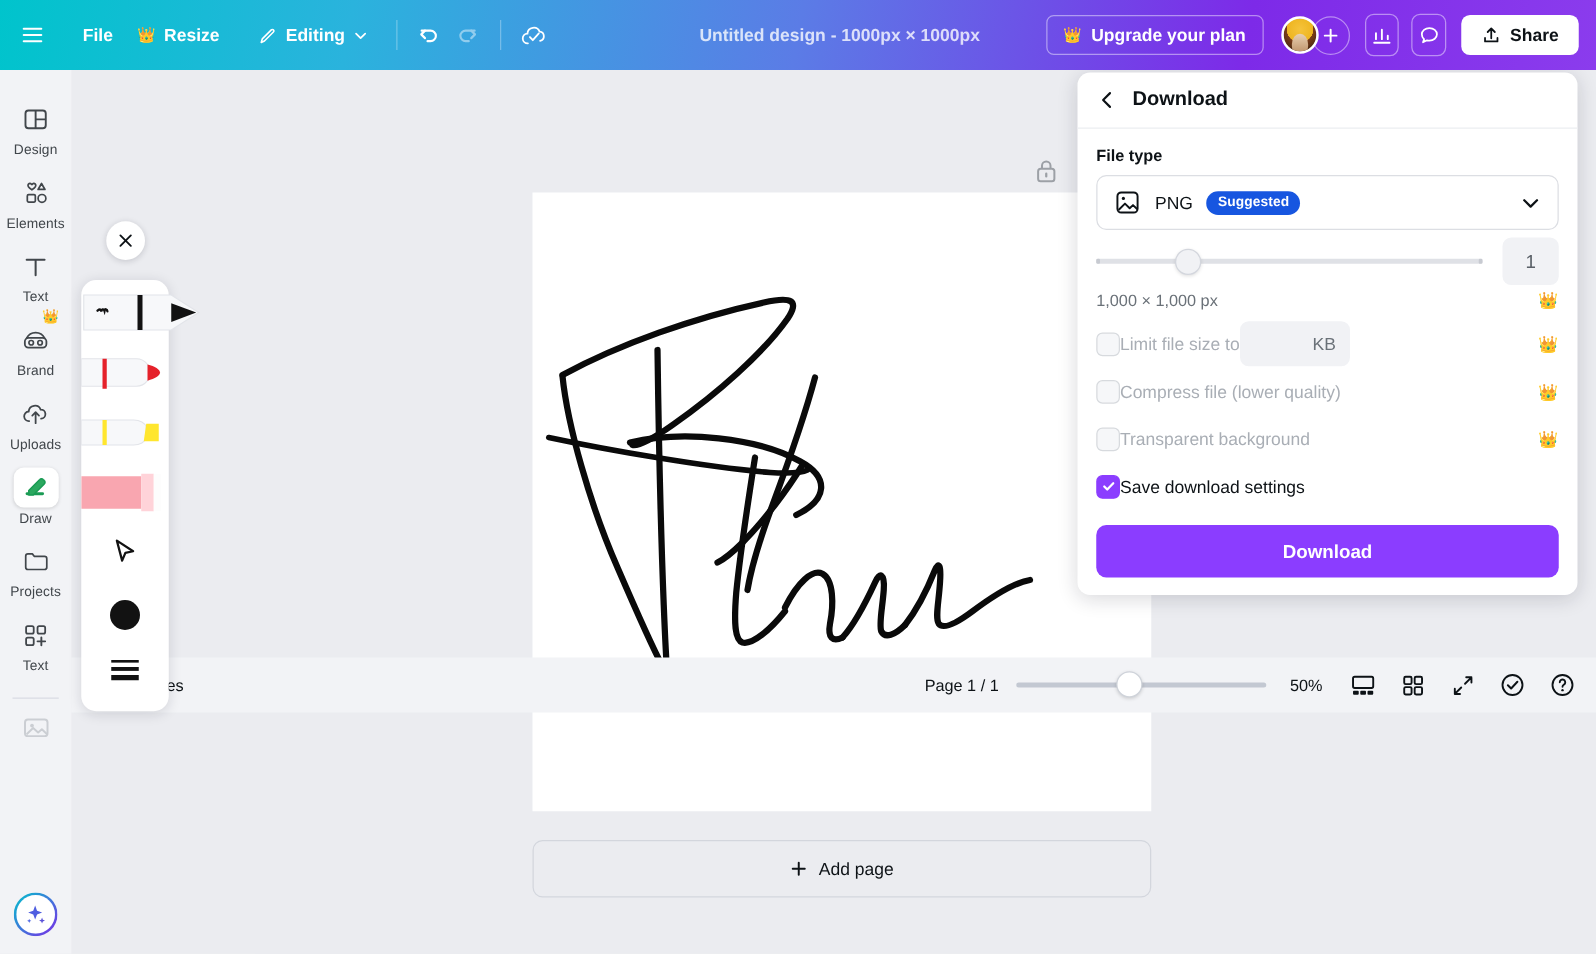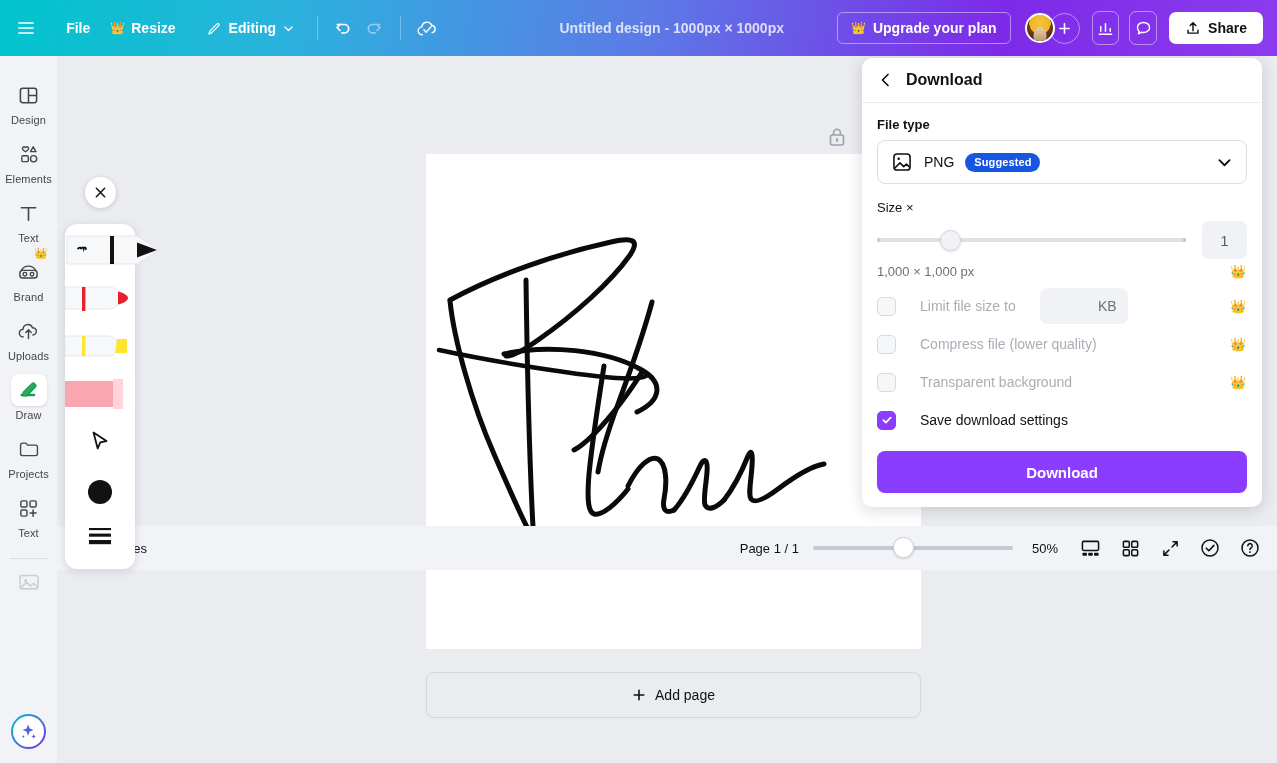--- a/index.html
+++ b/index.html
@@ -167,21 +167,21 @@
     box-shadow: 0 1px 3px rgba(0,0,0,.12); cursor: grab;
   }
   #size-num {
     width: 45px; height: 38px; border-radius: 7px; background: #f1f2f5;
     display: flex; align-items: center; justify-content: center;
     font-size: 15px; color: #5b6168; cursor: text;
   }
   #dim-row { display: flex; align-items: center; margin-top: 5px; }
   #dim-text { font-size: 13px; color: #6a7178; }
   #dim-crown { margin-left: auto; font-size: 13px; color: #f2a73b; }
-  .opt-row { display: flex; align-items: center; gap: 24px; height: 38px; }
+  .opt-row { display: flex; align-items: center; gap: 0; height: 38px; }
   .cb {
     width: 19px; height: 19px; border-radius: 5px; border: 1.5px solid #d7dade;
     background: #f6f7f9; flex: none; cursor: pointer;
   }
   .cb.checked {
     background: #8b3dff; border-color: #8b3dff;
     display:flex; align-items:center; justify-content:center;
   }
   .opt-label { font-size: 14px; color: #a9aeb5; }
   .opt-label.on { color: #0d1216; }
@@ -560,21 +560,20 @@
         </svg>
         <span id="filetype-name">PNG</span>
         <span id="suggested-badge">Suggested</span>
         <span id="chev-wrap">
           <svg width="17" height="17" viewBox="0 0 16 16">
             <path d="M3.2 5.8L8 10.6l4.8-4.8" fill="none" stroke="#0d1216" stroke-width="1.7" stroke-linecap="round" stroke-linejoin="round"></path>
           </svg>
         </span>
       </div>
 
-      <div class="dl-sub">Size ×</div>
 
       <div id="size-row">
         <div id="slider-wrap">
           <div id="slider-track"></div>
           <div id="slider-knob"></div>
         </div>
         <div id="size-num">1</div>
       </div>
 
       <div id="dim-row">

